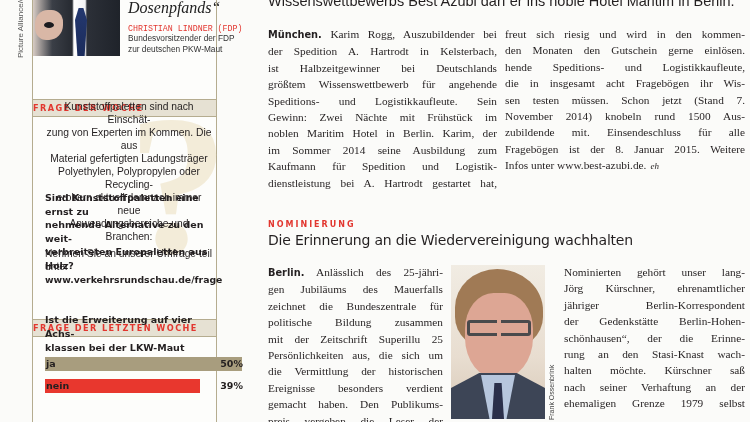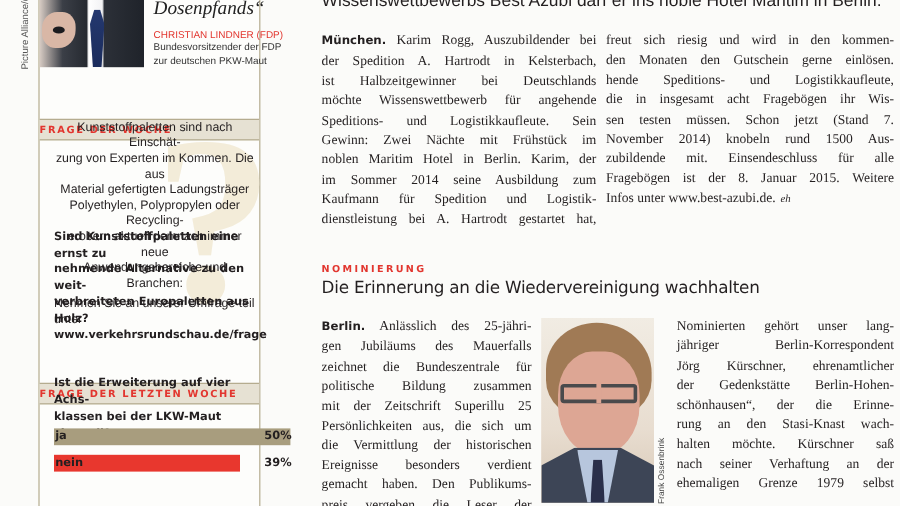--- a/index.html
+++ b/index.html
@@ -34,21 +34,21 @@
   .portrait-top .hand::after {
     content: ""; position: absolute; left: 9px; top: 12px; width: 10px; height: 6px;
     background: #1b1b1f; border-radius: 50%;
   }
   .quote-block { position: absolute; left: 128px; top: 0; width: 88px; }
   .quote-text {
     font-family: "Liberation Serif", serif; font-style: italic; font-size: 16px;
     line-height: 16px; color: #222; white-space: nowrap; margin-top: 0px;
   }
   .quote-author {
-    font-family: Liberation Sans, sans-serif; font-size: 8.3px; color: #e2362f;
+    font-family: Liberation Mono, monospace; font-size: 8.3px; color: #e2362f;
     margin-top: 8px; white-space: nowrap;
   }
   .quote-role {
     font-family: "Liberation Sans", sans-serif; font-size: 8.3px; color: #333;
     line-height: 11px; white-space: nowrap;
   }
 
   .box-header {
     position: absolute; left: 0; width: 183px; height: 18px;
     background: #e6e1d3; border-top: 1px solid #b5ac8f; border-bottom: 1px solid #b5ac8f;
@@ -203,21 +203,21 @@
   <div class="quote-role">zur deutschen PKW-Maut</div>
 </div>
 
 <div class="main">
   <div class="lead-tail">Wissenswettbewerbs Best Azubi darf er ins noble Hotel Maritim in Berlin.</div>
 
   <div class="col" style="left:0;top:26px;width:229px;">
     <span class="line"><span class="dateline">München.</span><span> Karim Rogg, Auszubildender bei</span></span>
     <span class="line">der Spedition A. Hartrodt in Kelsterbach,</span>
     <span class="line">ist Halbzeitgewinner bei Deutschlands</span>
-    <span class="line">möchte Wissenswettbewerb für angehende</span>
+    <span class="line">größtem Wissenswettbewerb für angehende</span>
     <span class="line">Speditions- und Logistikkaufleute. Sein</span>
     <span class="line">Gewinn: Zwei Nächte mit Frühstück im</span>
     <span class="line">noblen Maritim Hotel in Berlin. Karim, der</span>
     <span class="line">im Sommer 2014 seine Ausbildung zum</span>
     <span class="line">Kaufmann für Spedition und Logistik-</span>
     <span class="line">dienstleistung bei A. Hartrodt gestartet hat,</span>
   </div>
 
   <div class="col" style="left:237px;top:26px;width:240px;">
     <span class="line">freut sich riesig und wird in den kommen-</span>
@@ -252,22 +252,22 @@
     <div class="face"></div>
     <div class="glasses"></div>
     <div class="suit"></div>
     <div class="shirt"></div>
     <div class="tie2"></div>
   </div>
   <div class="photo-credit-right">Frank Ossenbrink</div>
 
   <div class="col" style="left:296px;top:264px;width:181px;">
     <span class="line">Nominierten gehört unser lang-</span>
+    <span class="line">Jörg Kürschner, ehrenamtlicher</span>
     <span class="line">jähriger Berlin-Korrespondent</span>
-    <span class="line">Jörg Kürschner, ehrenamtlicher</span>
     <span class="line">der Gedenkstätte Berlin-Hohen-</span>
     <span class="line">schönhausen“, der die Erinne-</span>
     <span class="line">rung an den Stasi-Knast wach-</span>
     <span class="line">halten möchte. Kürschner saß</span>
     <span class="line">nach seiner Verhaftung an der</span>
     <span class="line">ehemaligen Grenze 1979 selbst</span>
   </div>
 </div>
 
 </body></html>

